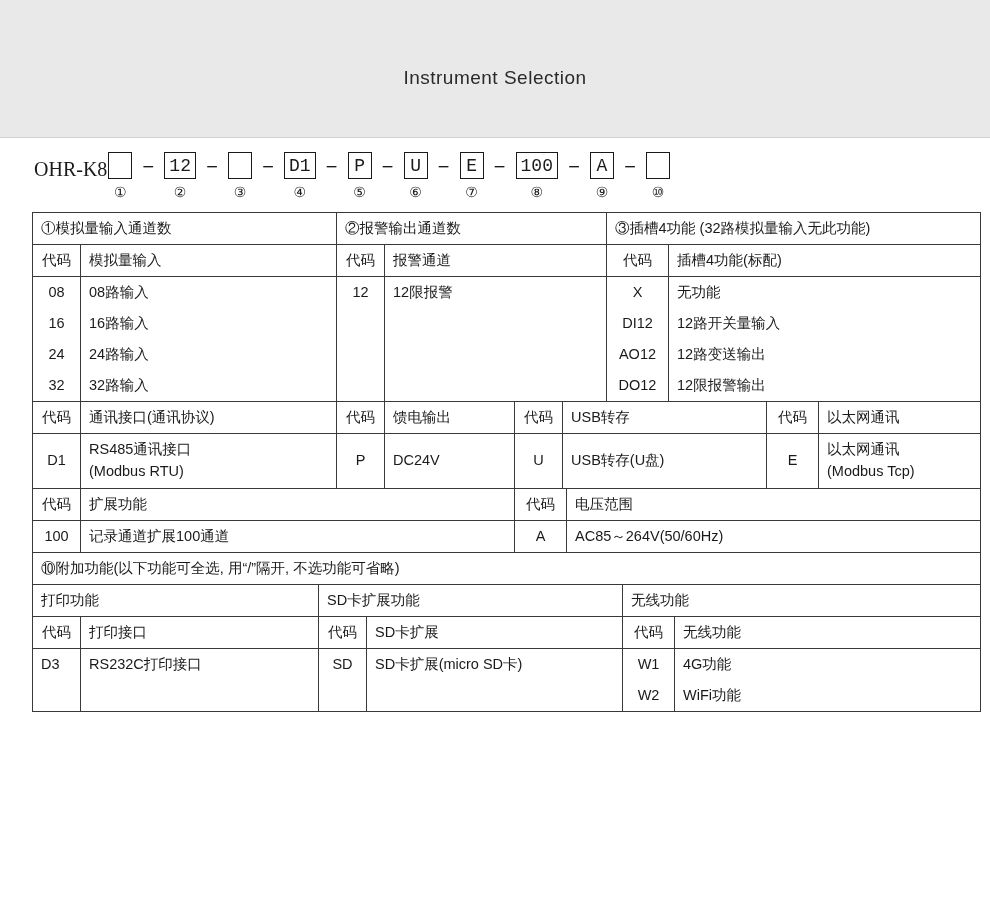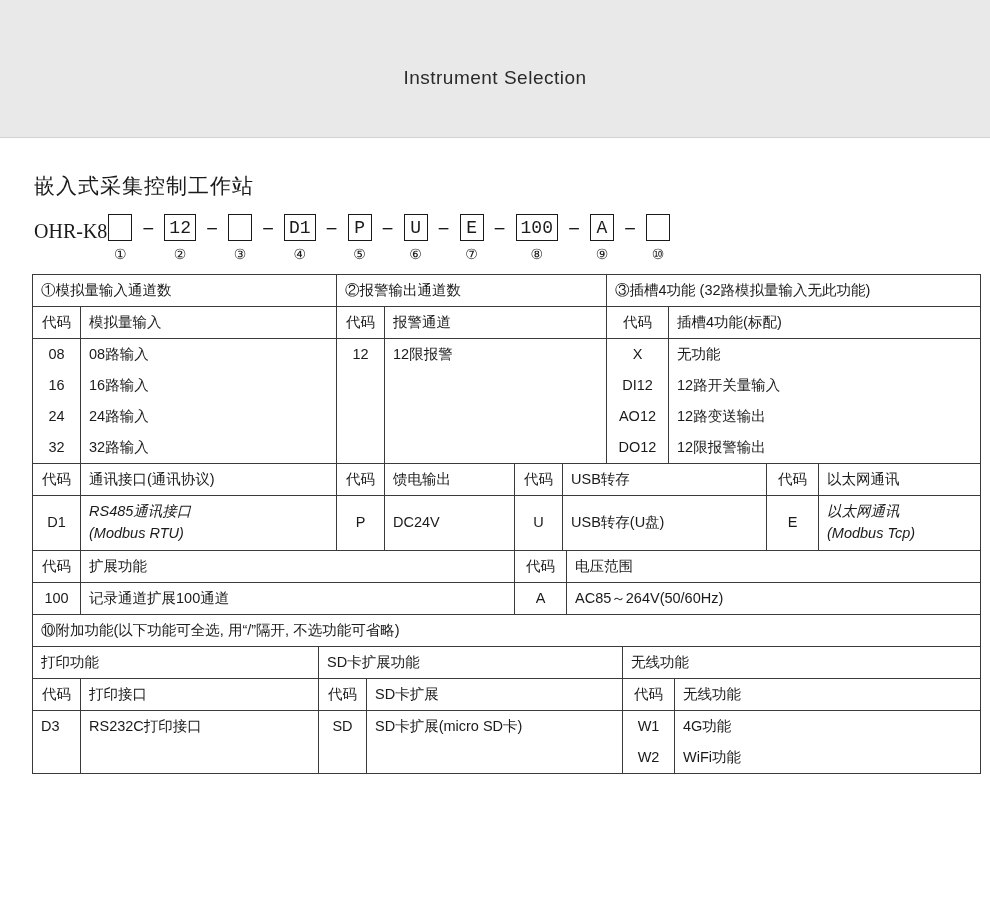--- a/index.html
+++ b/index.html
@@ -108,32 +108,31 @@
     line-height: 1.45;
     height: 27px;
     box-sizing: border-box;
   }
   .hdr {
     font-weight: normal;
     font-size: 15px;
   }
   .ctr { text-align: center; }
   .tall { height: 74px; vertical-align: top; }
-  .stack { line-height: 1.5; font-style: italic; }
+  .stack { line-height: 1.5; }
 </style>
 </head>
 <body>
 
 <div class="banner">
   <div class="banner-sub">Instrument Selection</div>
 </div>
 
 <div class="content">
 
-  <div class="section-title">嵌入式采集控制工作站</div>
 
   <div class="model">
     <div class="model-prefix">OHR-K8</div>
     <div class="slots">
 
       <div class="slot">
         <div class="slot-box"></div>
         <div class="slot-num">①</div>
       </div>
       <div class="dash">－</div>

